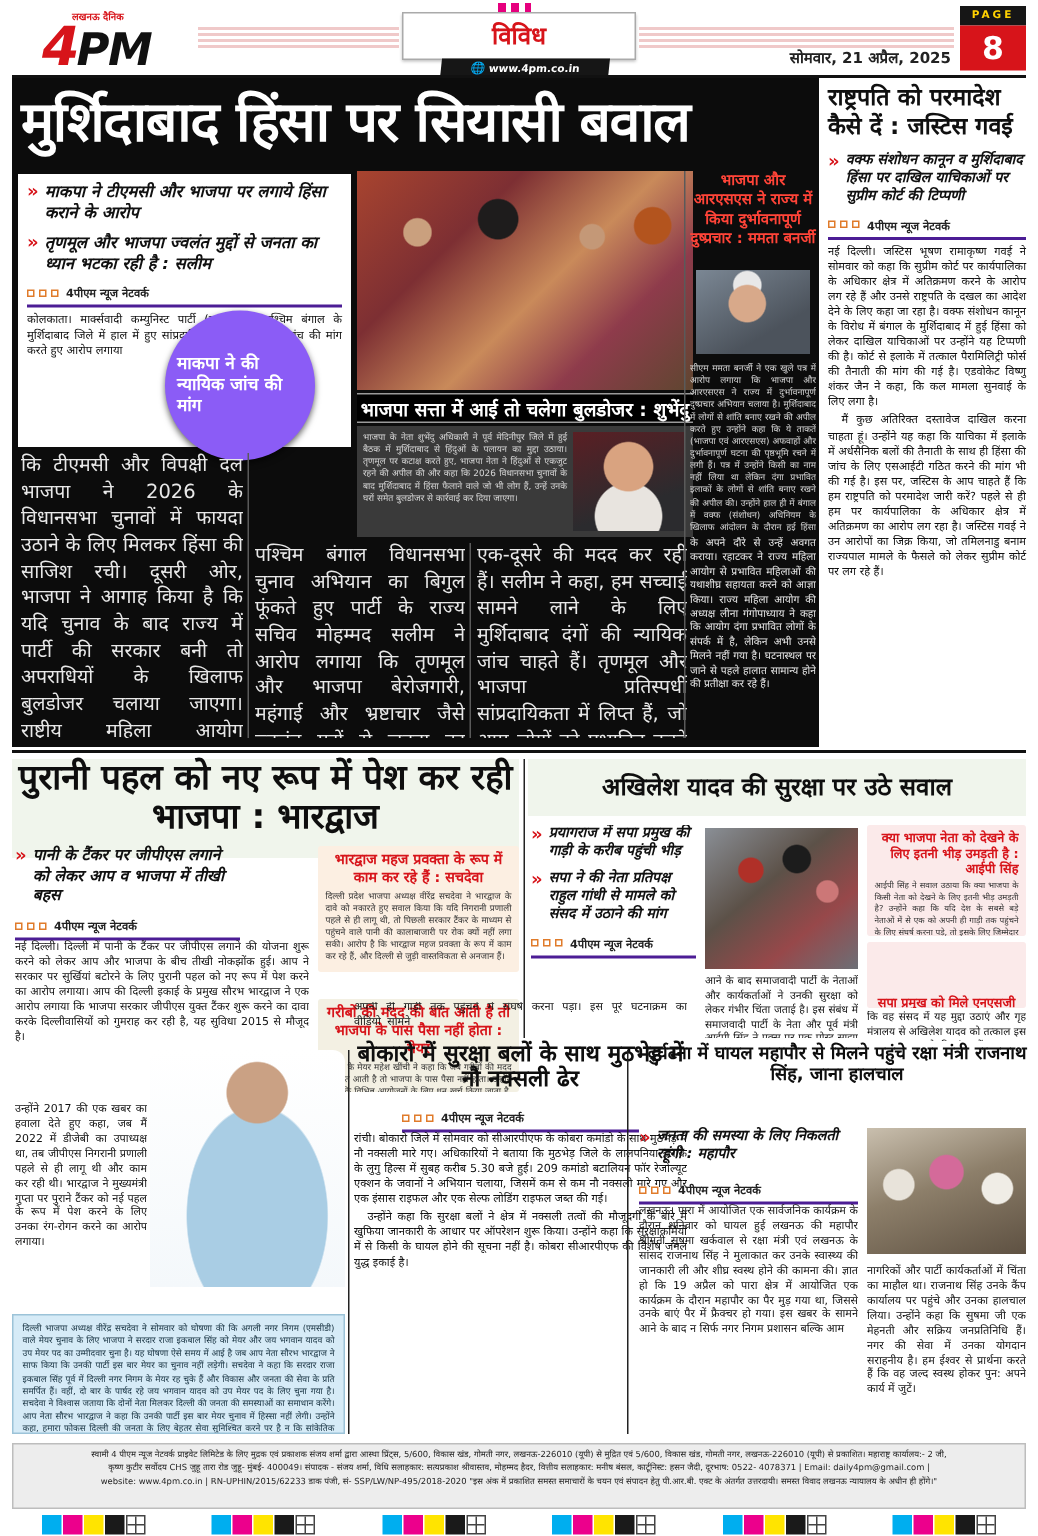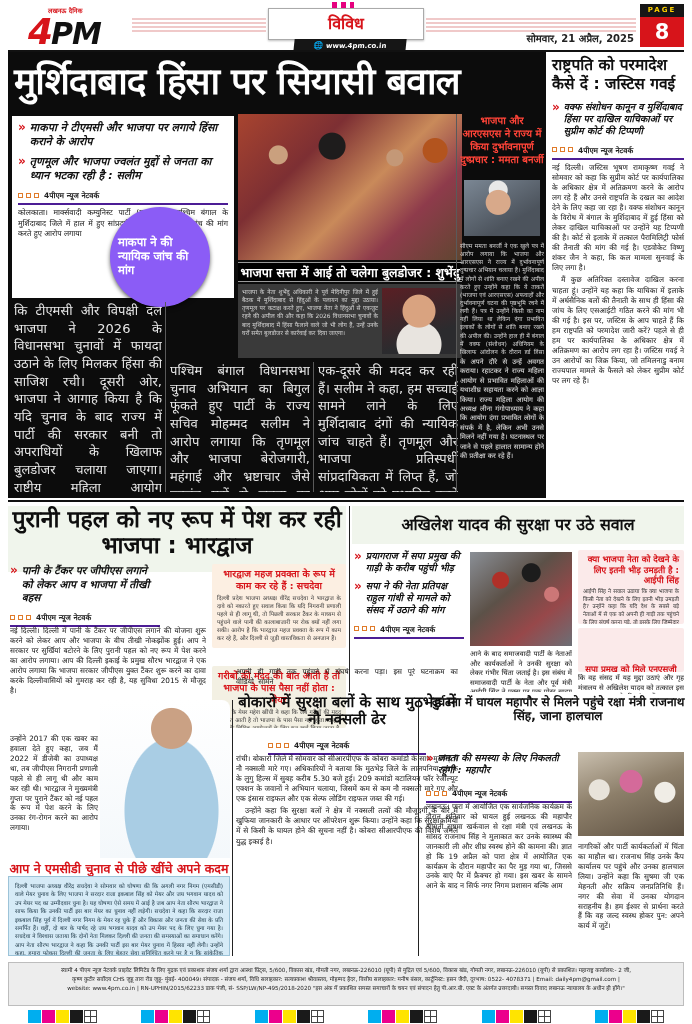--- a/index.html
+++ b/index.html
@@ -198,21 +198,20 @@
     <div class="st">गरीबों की मदद की बात आती है तो भाजपा के पास पैसा नहीं होता : मेयर</div>
     <div class="sb">दिल्ली के मेयर महेश खींची ने कहा कि जब गरीबों की मदद की बात आती है तो भाजपा के पास पैसा नहीं होता। उन्होंने कहा कि विभिन्न आयोजनों के लिए धन खर्च किया जाता है, लेकिन गरीबों की मदद को कहा जाता है कि उनके पास पैसा नहीं होता।</div>
   </div>
 
   <div class="abs body" style="left:10px;top:734px;width:88px;height:122px;overflow:hidden;font-size:7.3px;">उन्होंने 2017 की एक खबर का हवाला देते हुए कहा, जब मैं 2022 में डीजेबी का उपाध्यक्ष था, तब जीपीएस निगरानी प्रणाली पहले से ही लागू थी और काम कर रही थी। भारद्वाज ने मुख्यमंत्री गुप्ता पर पुराने टैंकर को नई पहल के रूप में पेश करने के लिए उनका रंग-रोगन करने का आरोप लगाया।</div>
   <div class="abs" style="left:100px;top:700px;width:130px;height:158px;border-radius:8px 8px 0 0;background:
       radial-gradient(circle at 55% 18%, #caa184 0 20px, transparent 21px),
       radial-gradient(ellipse at 55% 70%, #a9cde4 0 46%, transparent 47%),
       linear-gradient(180deg,#ffffff 0%, #f4f8fb 100%);"></div>
 
-  <div class="abs redline-head" style="left:8px;top:860px;width:222px;font-size:12.5px;">आप ने एमसीडी चुनाव से पीछे खींचे अपने कदम</div>
   <div class="abs bluebox" style="left:8px;top:876px;width:222px;height:80px;overflow:hidden;">दिल्ली भाजपा अध्यक्ष वीरेंद्र सचदेवा ने सोमवार को घोषणा की कि अगली नगर निगम (एमसीडी) वाले मेयर चुनाव के लिए भाजपा ने सरदार राजा इकबाल सिंह को मेयर और जय भगवान यादव को उप मेयर पद का उम्मीदवार चुना है। यह घोषणा ऐसे समय में आई है जब आप नेता सौरभ भारद्वाज ने साफ किया कि उनकी पार्टी इस बार मेयर का चुनाव नहीं लड़ेगी। सचदेवा ने कहा कि सरदार राजा इकबाल सिंह पूर्व में दिल्ली नगर निगम के मेयर रह चुके हैं और विकास और जनता की सेवा के प्रति समर्पित हैं। वहीं, दो बार के पार्षद रहे जय भगवान यादव को उप मेयर पद के लिए चुना गया है। सचदेवा ने विश्वास जताया कि दोनों नेता मिलकर दिल्ली की जनता की समस्याओं का समाधान करेंगे। आप नेता सौरभ भारद्वाज ने कहा कि उनकी पार्टी इस बार मेयर चुनाव में हिस्सा नहीं लेगी। उन्होंने कहा, हमारा फोकस दिल्ली की जनता के लिए बेहतर सेवा सुनिश्चित करने पर है न कि सांकेतिक प्रतिस्पर्धा पर।</div>
 
   <div class="abs vblack" style="left:349px;top:506px;height:186px;"></div>
   <div class="abs secthead-box" style="left:352px;top:506px;width:332px;height:38px;">
     <div class="secthead" style="font-size:16px;line-height:38px;">अखिलेश यादव की सुरक्षा पर उठे सवाल</div>
   </div>
 
   <div class="abs" style="left:354px;top:550px;width:110px;height:142px;overflow:hidden;">
     <div class="bul small">
         <span class="mark">»</span>

